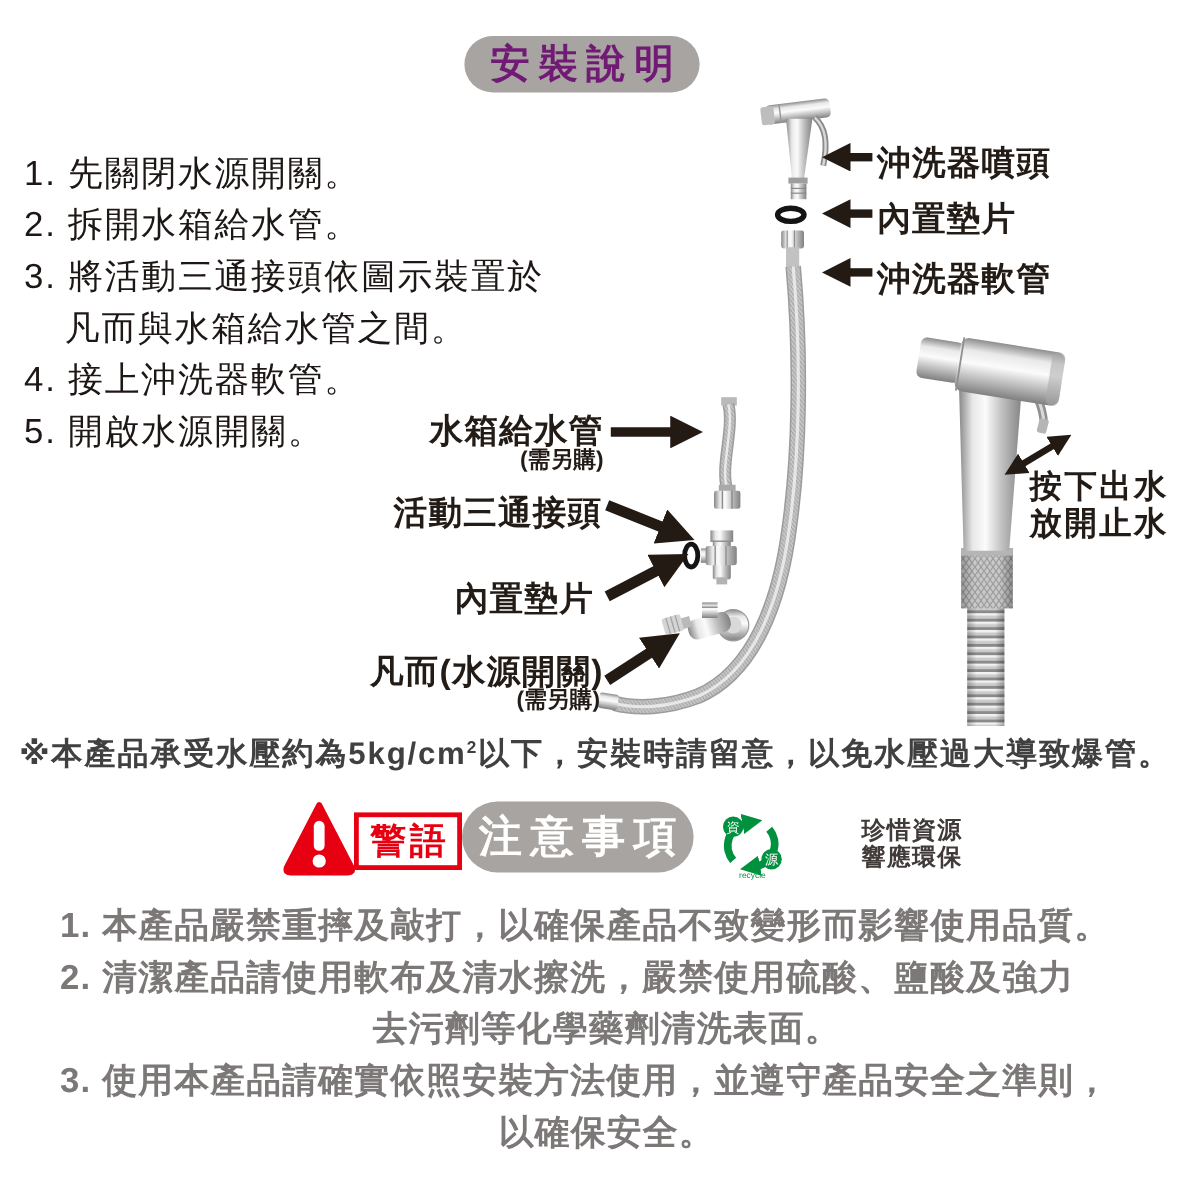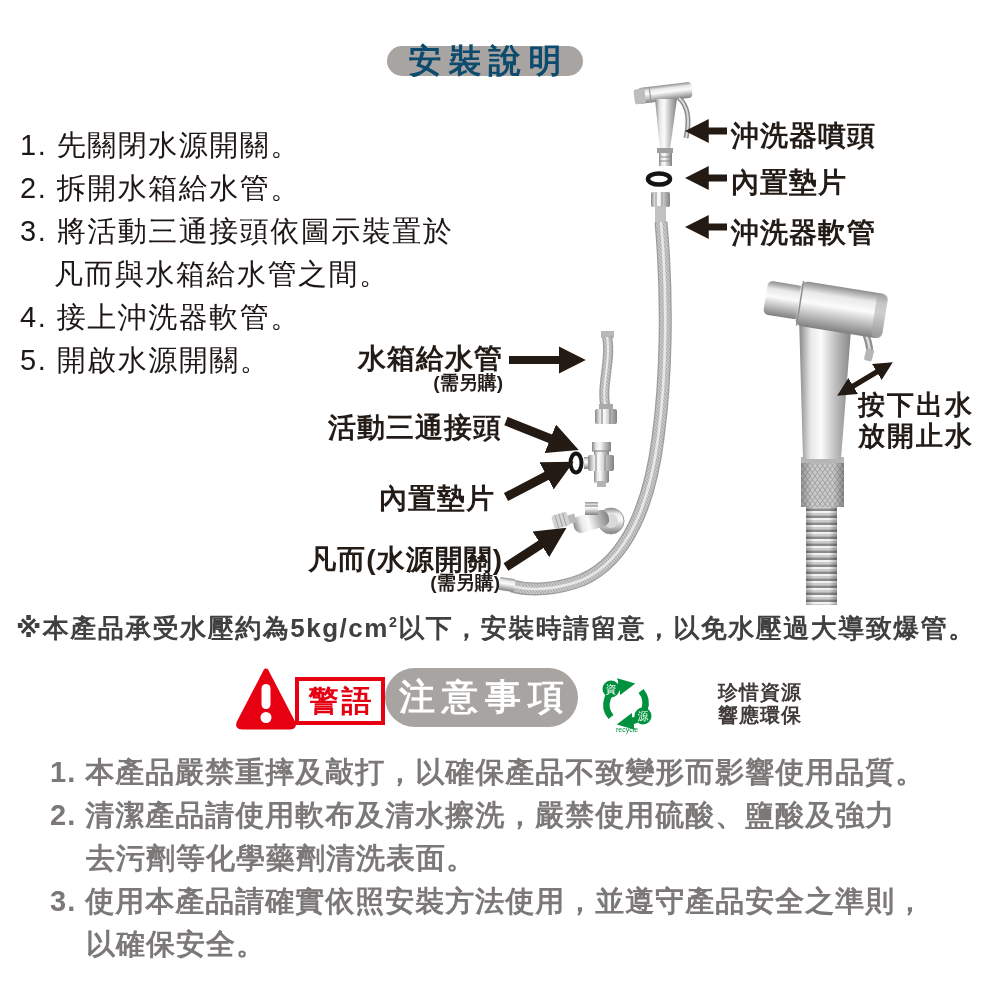--- a/index.html
+++ b/index.html
@@ -3,23 +3,23 @@
 <meta charset="utf-8">
 <style>
   html,body{margin:0;padding:0;background:#fff;}
   .canvas{
     position:relative;width:1000px;height:1000px;background:#ffffff;overflow:hidden;
     font-family:"Liberation Sans","DejaVu Sans",sans-serif;
   }
   .abs{position:absolute;}
   
   .title-pill{
-    left:387px;top:30px;width:196px;height:30px;border-radius:25px;
-    background:#a8a4a1;color:#0c4a6e;font-size:33px;font-weight:bold;letter-spacing:7px;
-    display:flex;align-items:center;justify-content:center;padding-left:7px;box-sizing:border-box;margin-top:16px;
+    left:387px;top:30px;width:196px;height:47px;border-radius:25px;
+    background:#a8a4a1;color:#701a75;font-size:33px;font-weight:bold;letter-spacing:7px;
+    display:flex;align-items:center;justify-content:center;padding-left:7px;box-sizing:border-box;
   }
   
   .steps{left:20px;top:124px;color:#1d1715;font-size:29px;font-weight:normal;letter-spacing:1.5px;}
   .steps .line{line-height:43px;white-space:nowrap;}
   .steps .indent{padding-left:34px;}
   
   .plabel{position:absolute;color:#221b16;font-size:28px;font-weight:bold;letter-spacing:1px;white-space:nowrap;}
   .plabel.r{text-align:right;}
   .pnote{position:absolute;color:#221b16;font-size:19px;font-weight:bold;text-align:right;white-space:nowrap;}
   .usage{left:858px;top:390px;color:#221b16;font-size:27px;font-weight:bold;letter-spacing:2px;line-height:31px;}
@@ -34,21 +34,21 @@
   }
   .caution-pill{
     left:385px;top:668px;width:193px;height:59px;border-radius:30px;background:#a8a4a1;
     color:#fff;font-size:36px;font-weight:bold;letter-spacing:7px;
     display:flex;align-items:center;justify-content:center;padding-left:7px;box-sizing:border-box;
   }
   .recycle-text{left:670px;top:681px;color:#403b39;font-size:20px;font-weight:bold;line-height:23px;letter-spacing:1px;margin-left:48px;}
   
   .notes{left:50px;top:751px;color:#7b7877;font-size:29px;font-weight:bold;letter-spacing:1px;}
   .notes .line{line-height:43px;white-space:nowrap;}
-  .notes .indent{padding-left:36px;}
+  .notes .indent{padding-left:36px;text-align:center;}
 </style>
 </head>
 <body>
 
 <div class="canvas">
 
   <svg class="abs" width="1000" height="620" viewBox="0 0 1000 620" style="left:0;top:0">
     <defs>
       <linearGradient id="stH" x1="0" y1="0" x2="1" y2="0">
         <stop offset="0" stop-color="#878787"></stop>

